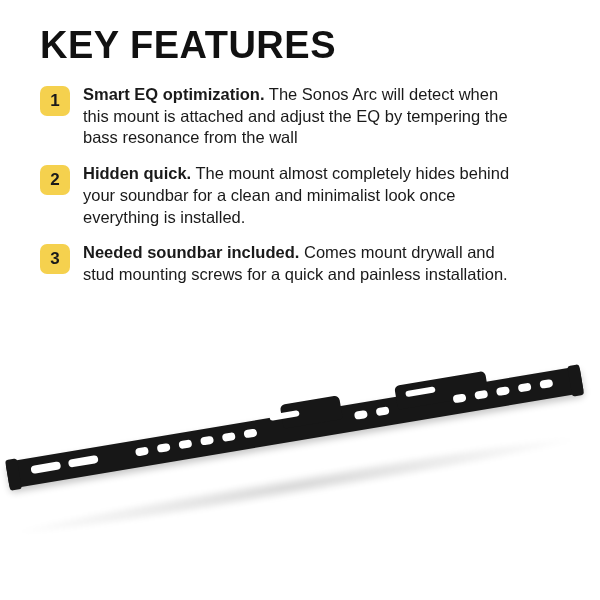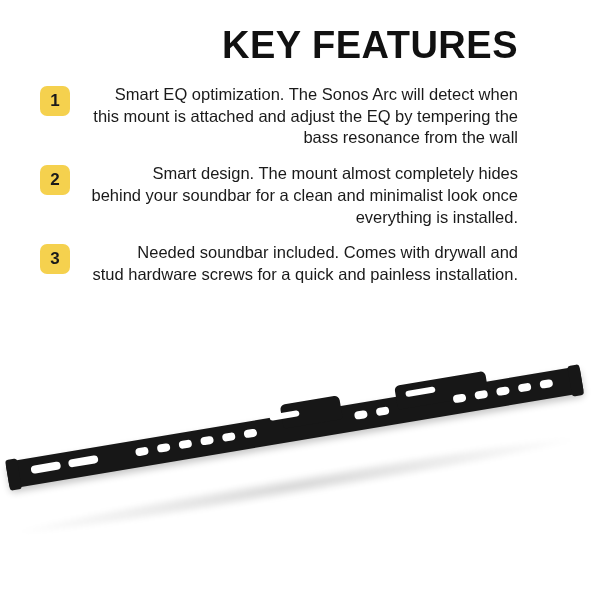--- a/index.html
+++ b/index.html
@@ -12,21 +12,20 @@
     background: #ffffff;
     font-family: "Liberation Sans", sans-serif;
     overflow: hidden;
   }
   .page {
     position: relative;
     width: 544px;
     height: 600px;
     box-sizing: border-box;
     background: #ffffff;
-    text-align: right;
   }
   .content {
     padding: 26px 26px 0 40px;
   }
   .title {
     font-size: 38px;
     font-weight: bold;
     letter-spacing: 0.5px;
     color: #111111;
     margin: 0 0 18px 0;
@@ -57,22 +56,21 @@
     margin-right: 13px;
     margin-top: 2px;
   }
   .feature-text {
     font-size: 16.5px;
     line-height: 1.32;
     color: #1a1a1a;
     max-width: 500px;
   }
   .feature-text .lead {
-    font-weight: normal;
-    margin-left: 24px;
+    font-weight: bold;
   }
   .image-area {
     position: absolute;
     left: 0;
     top: 352px;
     width: 600px;
     height: 248px;
     overflow: hidden;
     background: #ffffff;
   }
@@ -146,28 +144,28 @@
       <li class="feature">
         <div class="badge">1</div>
         <div class="feature-text">
           <span class="lead">Smart EQ optimization.</span><span> The Sonos Arc will detect when this mount is attached and adjust the EQ by tempering the bass resonance from the wall</span>
         </div>
       </li>
 
       <li class="feature">
         <div class="badge">2</div>
         <div class="feature-text">
-          <span class="lead">Smart design.</span><span> The mount almost completely hides behind your soundbar for a clean and minimalist look once everything is installed.</span>
+          <span class="lead">Hidden quick.</span><span> The mount almost completely hides behind your soundbar for a clean and minimalist look once everything is installed.</span>
         </div>
       </li>
 
       <li class="feature">
         <div class="badge">3</div>
         <div class="feature-text">
-          <span class="lead">Needed soundbar included.</span><span> Comes with drywall and stud hardware screws for a quick and painless installation.</span>
+          <span class="lead">Needed soundbar included.</span><span> Comes mount drywall and stud mounting screws for a quick and painless installation.</span>
         </div>
       </li>
 
     </ul>
   </div>
 
   <div class="image-area">
     <div class="shadow"></div>
     <div class="bracket">
       <div class="bar"></div>

